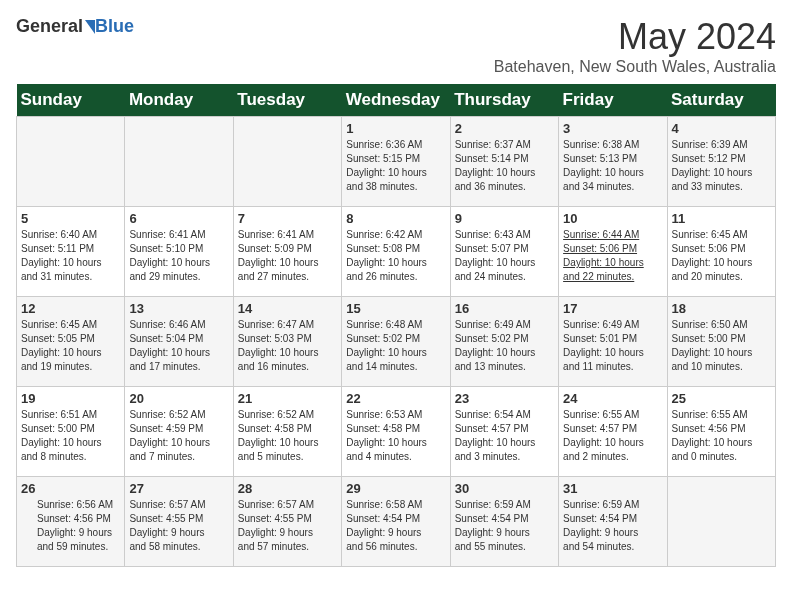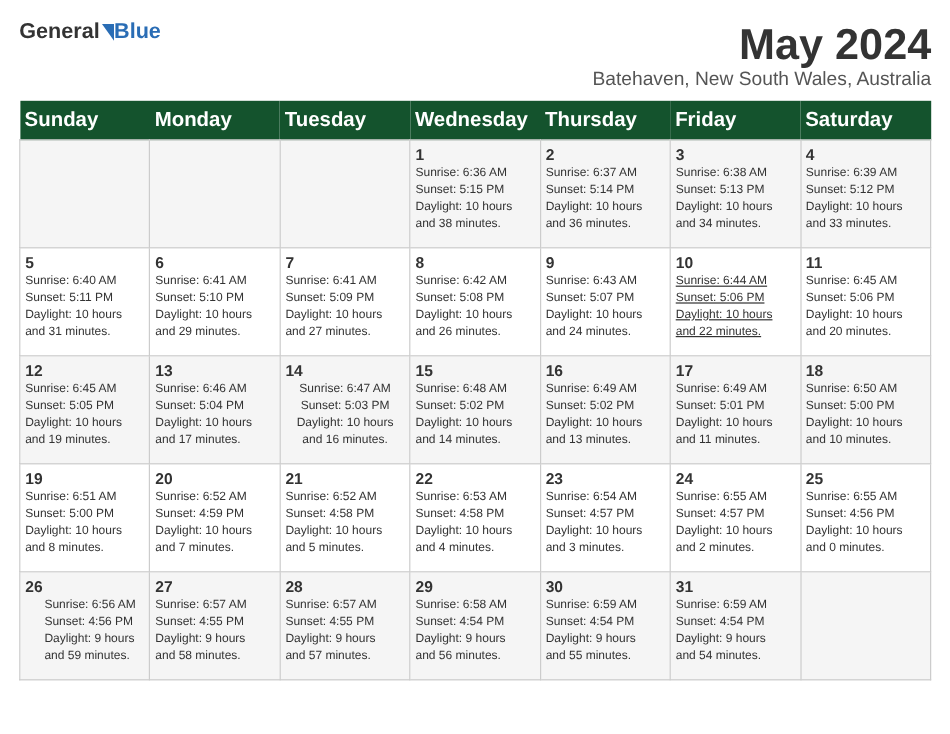--- a/index.html
+++ b/index.html
@@ -43,21 +43,21 @@
     }
     .logo-row {
       display: flex;
       align-items: center;
     }
     .title-section {
       text-align: right;
     }
     .month-title {
       font-size: 36px;
-      font-weight: bold;
+      font-weight: normal;
       color: #333;
     }
     .location-title {
       font-size: 16px;
       color: #555;
     }
     table {
       width: 100%;
       border-collapse: collapse;
       font-size: 11px;
@@ -224,21 +224,21 @@
         </td>
         <td>
           <span class="day-number">13</span>
           <div class="day-info" style="white-space: pre-line;">Sunrise: 6:46 AM
 Sunset: 5:04 PM
 Daylight: 10 hours
 and 17 minutes.</div>
         </td>
         <td>
           <span class="day-number">14</span>
-          <div class="day-info" style="white-space: pre-line; text-align: center;">Sunrise: 6:47 AM
+          <div class="day-info" style="white-space: pre-line;">Sunrise: 6:47 AM
 Sunset: 5:03 PM
 Daylight: 10 hours
 and 16 minutes.</div>
         </td>
         <td>
           <span class="day-number">15</span>
           <div class="day-info" style="white-space: pre-line;">Sunrise: 6:48 AM
 Sunset: 5:02 PM
 Daylight: 10 hours
 and 14 minutes.</div>

